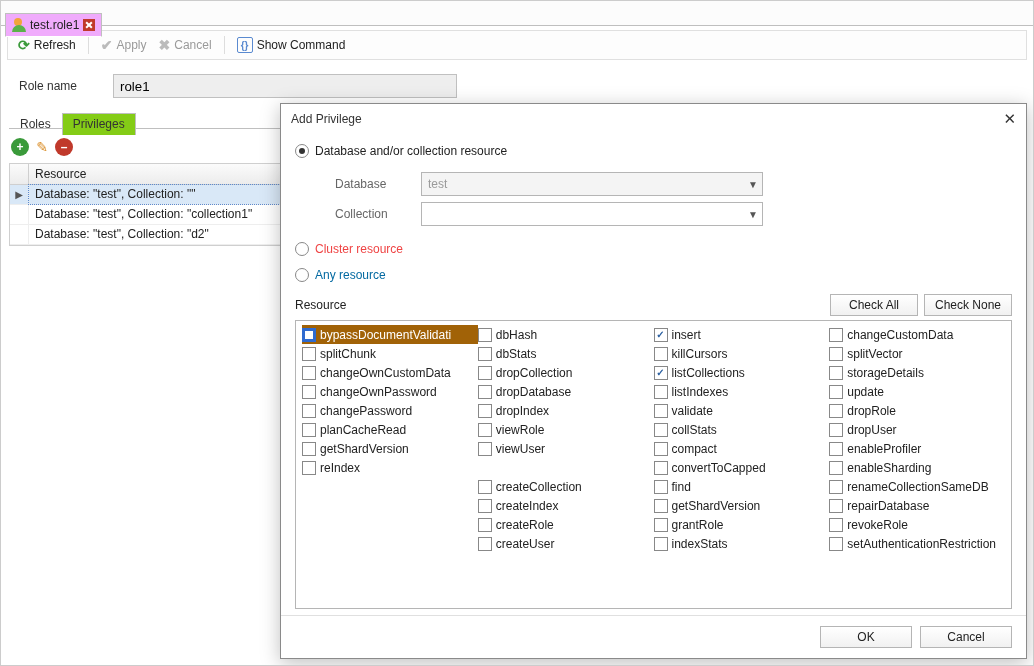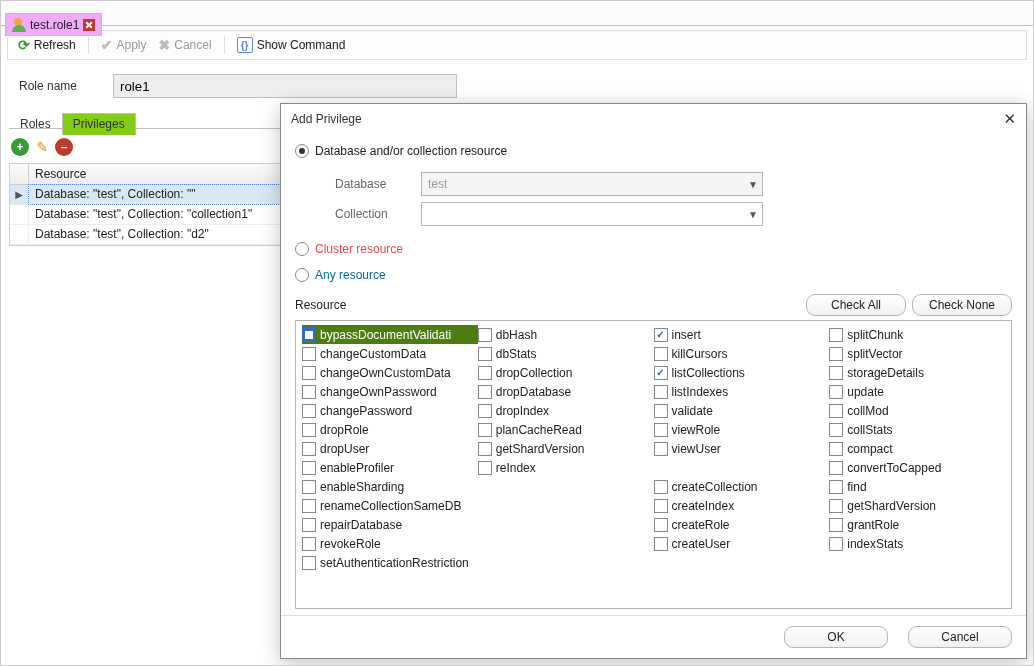--- a/index.html
+++ b/index.html
@@ -55,30 +55,30 @@
   .radio-row{display:flex;align-items:center;gap:6px;margin:4px 0 8px 0}
   .radio{width:12px;height:12px;border:1px solid #888;border-radius:50%;display:inline-flex;align-items:center;justify-content:center}
   .radio.on::after{content:"";width:6px;height:6px;border-radius:50%;background:#333}
   .sub-form{margin:0 0 6px 28px}
   .sub-form .row{display:flex;align-items:center;margin:6px 12px}
   .sub-form .row label{width:86px;color:#666}
   .combo{flex:0 0 330px;height:22px;border:1px solid #b5b5b5;display:flex;align-items:center;justify-content:space-between;padding:0 4px 0 6px;background:#fff;color:#666}
   .combo.dis{background:#f4f4f4;color:#9a9a9a}
   .combo .arr{font-size:10px;color:#555}
   .actions-hdr{display:flex;align-items:center;justify-content:space-between;margin-top:4px}
-  .btn{border:1px solid #b5b5b5;background:linear-gradient(#fff,#f1f1f1);padding:3px 14px;border-radius:9px;min-width:70px;text-align:center}
+  .btn{border:1px solid #b5b5b5;background:linear-gradient(#fff,#f1f1f1);padding:3px 8px;border-radius:0;min-width:70px;text-align:center}
   .actions-box{border:1px solid #b5b5b5;margin-top:4px;flex:1;min-height:0;padding:4px 6px;overflow:hidden}
   .actions-grid{display:grid;grid-template-columns:repeat(4,1fr);grid-auto-rows:19px}
   .chk{display:flex;align-items:center;gap:4px;white-space:nowrap;overflow:hidden}
   .box{width:12px;height:12px;border:1px solid #888;background:#fff;display:inline-flex;align-items:center;justify-content:center;font-size:10px;color:#2a5fa0;font-weight:bold;line-height:1}
   .box.on::after{content:"✓"}
   .chk.hl .box{background:#2f6bd0;border-color:#2f6bd0}
   .chk.hl .box::after{content:"";width:8px;height:8px;background:#fff}
-  .chk.hl{background:#4d7c0f;color:#fff;padding-right:4px}
-  .dlg-footer{height:42px;border-top:1px solid #e0e0e0;display:flex;align-items:center;justify-content:flex-end;gap:20px;padding:0 14px}
+  .chk.hl{background:#a16207;color:#fff;padding-right:4px}
+  .dlg-footer{height:42px;border-top:1px solid #e0e0e0;display:flex;align-items:center;justify-content:flex-end;gap:8px;padding:0 14px}
 </style>
 </head>
 <body>
 
 <div class="app">
 
   <div class="file-tab-bar">
     <div class="file-tab">
       <span class="ico-person"></span>
       <span>test.role1</span>
@@ -199,25 +199,25 @@
             <div class="chk">
               <span class="box"></span>
               <span>dbHash</span>
             </div>
             <div class="chk">
               <span class="box on"></span>
               <span>insert</span>
             </div>
             <div class="chk">
               <span class="box"></span>
+              <span>changeCustomData</span>
+            </div>
+            <div class="chk">
+              <span class="box"></span>
               <span>splitChunk</span>
-            </div>
-            <div class="chk">
-              <span class="box"></span>
-              <span>changeCustomData</span>
             </div>
             <div class="chk">
               <span class="box"></span>
               <span>dbStats</span>
             </div>
             <div class="chk">
               <span class="box"></span>
               <span>killCursors</span>
             </div>
             <div class="chk">
@@ -260,24 +260,20 @@
               <span class="box"></span>
               <span>changePassword</span>
             </div>
             <div class="chk">
               <span class="box"></span>
               <span>dropIndex</span>
             </div>
             <div class="chk">
               <span class="box"></span>
               <span>validate</span>
-            </div>
-            <div class="chk">
-              <span class="box"></span>
-              <span>collMod</span>
             </div>
             <div class="chk">
               <span class="box"></span>
               <span>dropRole</span>
             </div>
             <div class="chk">
               <span class="box"></span>
               <span>planCacheRead</span>
             </div>
             <div class="chk">

